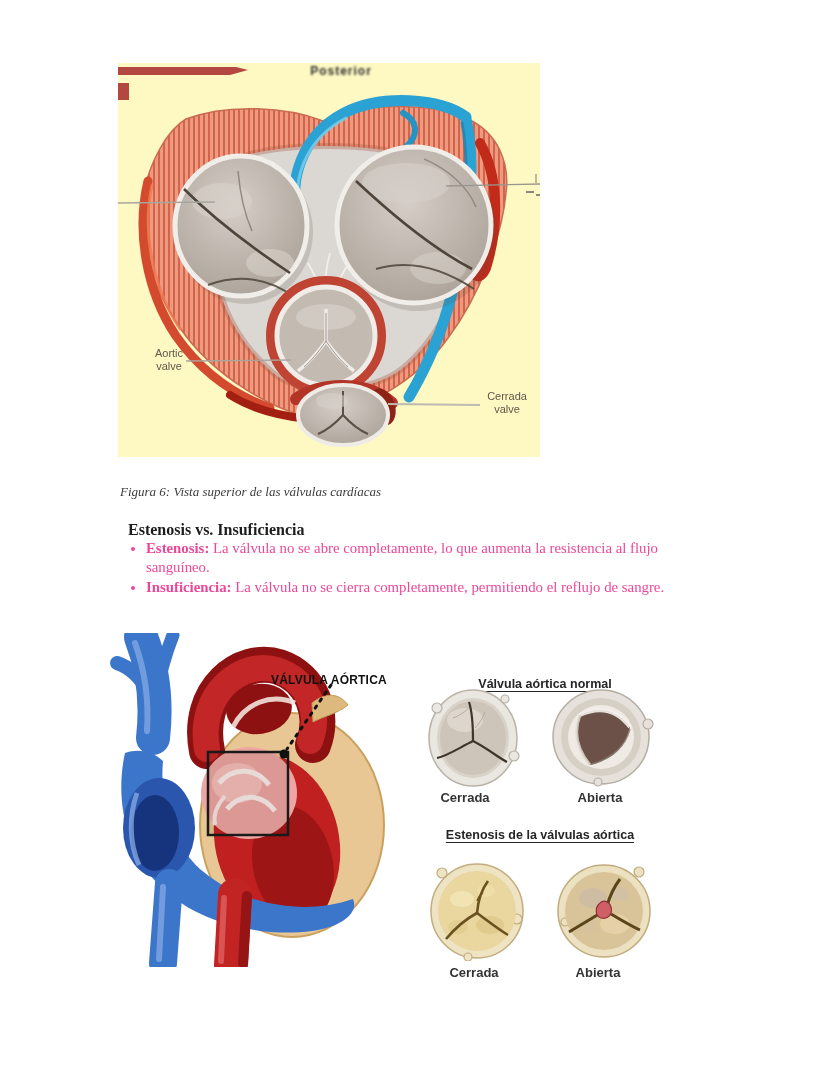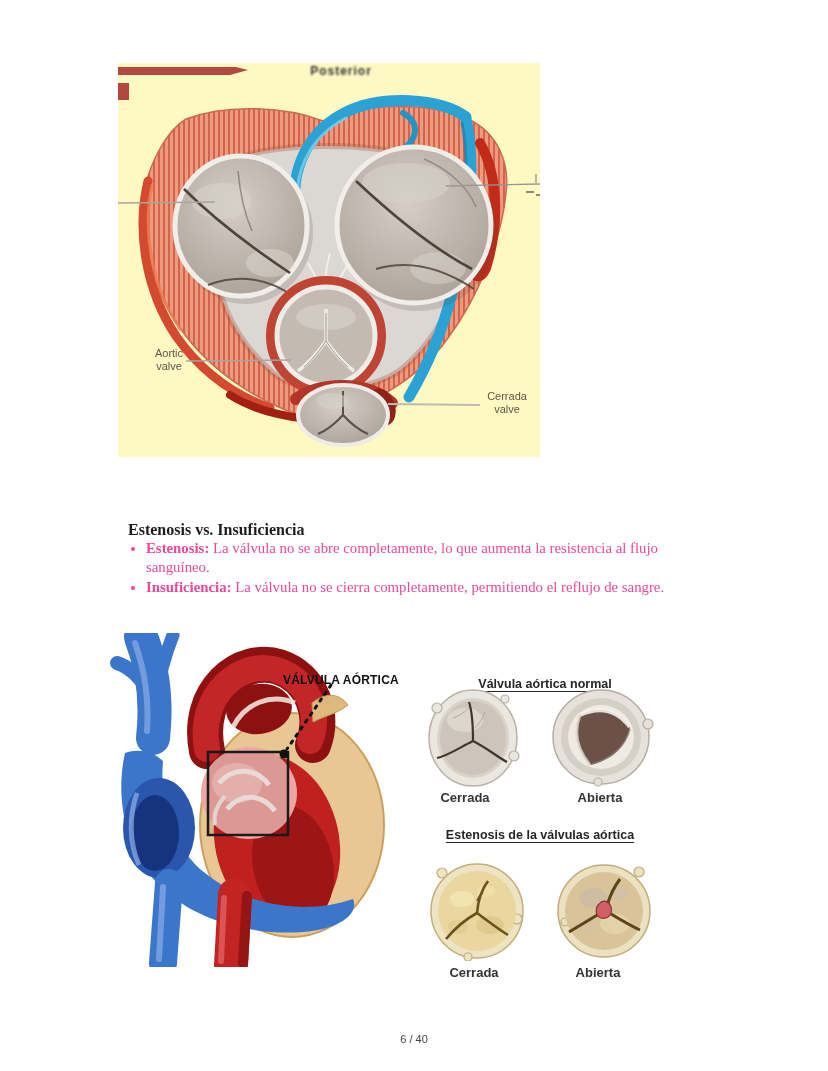--- a/index.html
+++ b/index.html
@@ -21,21 +21,21 @@
         color:#1c1c1c;margin:6px;}
   .bullets{position:absolute;left:110px;top:539px;width:534px;margin:0;
         padding:0 0 0 36px;list-style:disc outside;font-size:14.8px;line-height:18.8px;color:#ec4899;}
   .bullets li{margin:0 0 1px 0;}
   .bullets .term{font-weight:bold;}
 
   
   .fig2{position:absolute;left:107px;top:633px;width:576px;height:358px;background:#ffffff;}
   .fig2 .callout{position:absolute;left:164px;top:40px;width:140px;
         font-family:"Liberation Sans",sans-serif;font-weight:bold;font-size:12px;
-        letter-spacing:.2px;color:#101010;filter:blur(0.45px);white-space:nowrap;margin-left:12px;}
+        letter-spacing:.2px;color:#101010;filter:blur(0.45px);white-space:nowrap;}
   .fig2 .panel-title{position:absolute;font-family:"Liberation Sans",sans-serif;font-weight:bold;
         font-size:12.5px;color:#262626;text-align:center;width:200px;
         text-decoration:underline;text-underline-offset:3px;filter:blur(0.45px);}
   .fig2 .state-label{position:absolute;font-family:"Liberation Sans",sans-serif;font-weight:bold;
         font-size:13px;color:#333;text-align:center;width:80px;filter:blur(0.45px);}
 
   .page-number{position:absolute;left:0;top:1033px;width:828px;text-align:center;
         font-family:"Liberation Sans",sans-serif;font-size:11px;color:#454545;}
   svg{display:block;}
 </style>
@@ -144,20 +144,21 @@
       <div>Aortic</div>
       <div>valve</div>
     </div>
 
     <div class="img-label" style="left:360px;top:327px;width:58px;">
       <div>Cerrada</div>
       <div>valve</div>
     </div>
   </figure>
 
+  <p class="caption">Figura 6: Vista superior de las válvulas cardíacas</p>
 
   <h2 class="heading">Estenosis vs. Insuficiencia</h2>
   <ul class="bullets">
     <li>
       <span class="term">Estenosis:</span><span> La válvula no se abre completamente, lo que aumenta la resistencia al flujo sanguíneo.</span>
     </li>
     <li>
       <span class="term">Insuficiencia:</span><span> La válvula no se cierra completamente, permitiendo el reflujo de sangre.</span>
     </li>
   </ul>
@@ -278,14 +279,13 @@
       <path d="M52,44 C55,33 59,25 65,17" stroke="#5b4518" stroke-width="3" fill="none"></path>
       <path d="M44,52 C34,58 24,64 14,70" stroke="#5b4518" stroke-width="3" fill="none"></path>
       <path d="M56,52 C66,58 76,64 85,68" stroke="#5b4518" stroke-width="3" fill="none"></path>
       <path d="M44,42 C48,37 54,39 56,45 C58,52 53,58 46,56 C40,54 40,46 44,42 Z" fill="#cf5f66" stroke="#8e3038" stroke-width="1.2"></path>
     </svg>
 
     <div class="state-label" style="left:327px;top:332px;">Cerrada</div>
     <div class="state-label" style="left:451px;top:332px;">Abierta</div>
   </div>
 
-  <div class="page-number">6 / 40</div>
 </div>
 
 </body></html>

